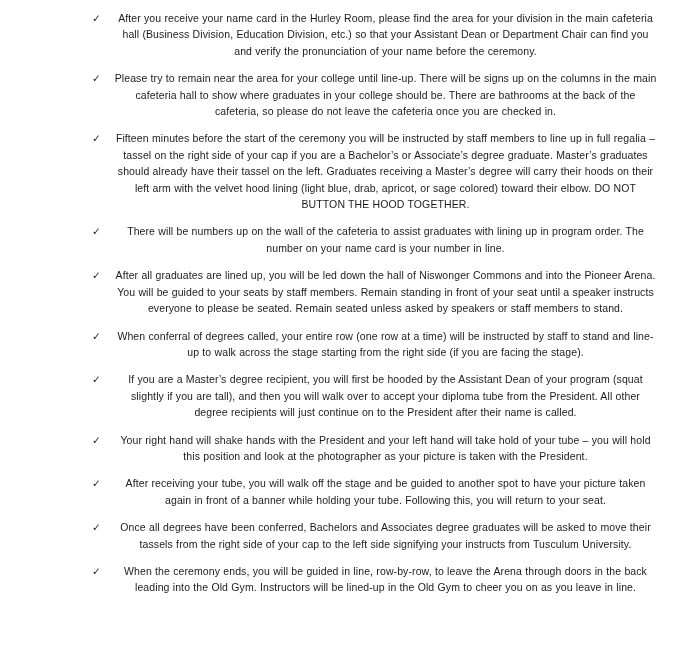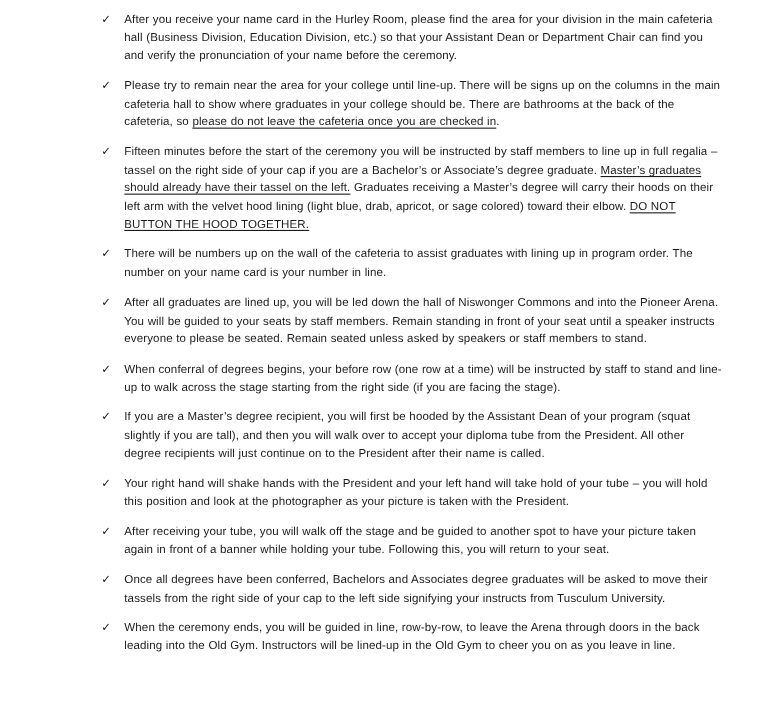--- a/index.html
+++ b/index.html
@@ -34,25 +34,24 @@
     letter-spacing: 0.1px;
   }
   .marker {
     flex: 0 0 21px;
     width: 21px;
     font-size: 10.5px;
     color: #1b1b1b;
   }
   .item-text {
     flex: 1 1 auto;
-    text-align: left;
+    text-align: center;
     word-spacing: 0.2px;
   }
   .u {
-    text-decoration: underline;
     text-underline-offset: 2px;
   }
 </style>
 </head>
 <body>
 
 <div class="page">
   <ul class="checklist" id="instructions-list">
       <li class="check-item">
         <span class="marker">✓</span>
@@ -69,21 +68,21 @@
       <li class="check-item">
         <span class="marker">✓</span>
         <span class="item-text"><span>There will be numbers up on the wall of the cafeteria to assist graduates with lining up in program order. The number on your name card is your number in line.</span></span>
       </li>
       <li class="check-item">
         <span class="marker">✓</span>
         <span class="item-text"><span>After all graduates are lined up, you will be led down the hall of Niswonger Commons and into the Pioneer Arena. You will be guided to your seats by staff members. Remain standing in front of your seat until a speaker instructs everyone to please be seated. Remain seated unless asked by speakers or staff members to stand.</span></span>
       </li>
       <li class="check-item">
         <span class="marker">✓</span>
-        <span class="item-text"><span>When conferral of degrees begins, your before row (one row at a time) will be instructed by staff to stand and line-up to walk across the stage starting from the right side (if you are facing the stage).</span></span>
+        <span class="item-text"><span>When conferral of degrees called, your entire row (one row at a time) will be instructed by staff to stand and line-up to walk across the stage starting from the right side (if you are facing the stage).</span></span>
       </li>
       <li class="check-item">
         <span class="marker">✓</span>
         <span class="item-text"><span>If you are a Master’s degree recipient, you will first be hooded by the Assistant Dean of your program (squat slightly if you are tall), and then you will walk over to accept your diploma tube from the President. All other degree recipients will just continue on to the President after their name is called.</span></span>
       </li>
       <li class="check-item">
         <span class="marker">✓</span>
         <span class="item-text"><span>Your right hand will shake hands with the President and your left hand will take hold of your tube – you will hold this position and look at the photographer as your picture is taken with the President.</span></span>
       </li>
       <li class="check-item">

